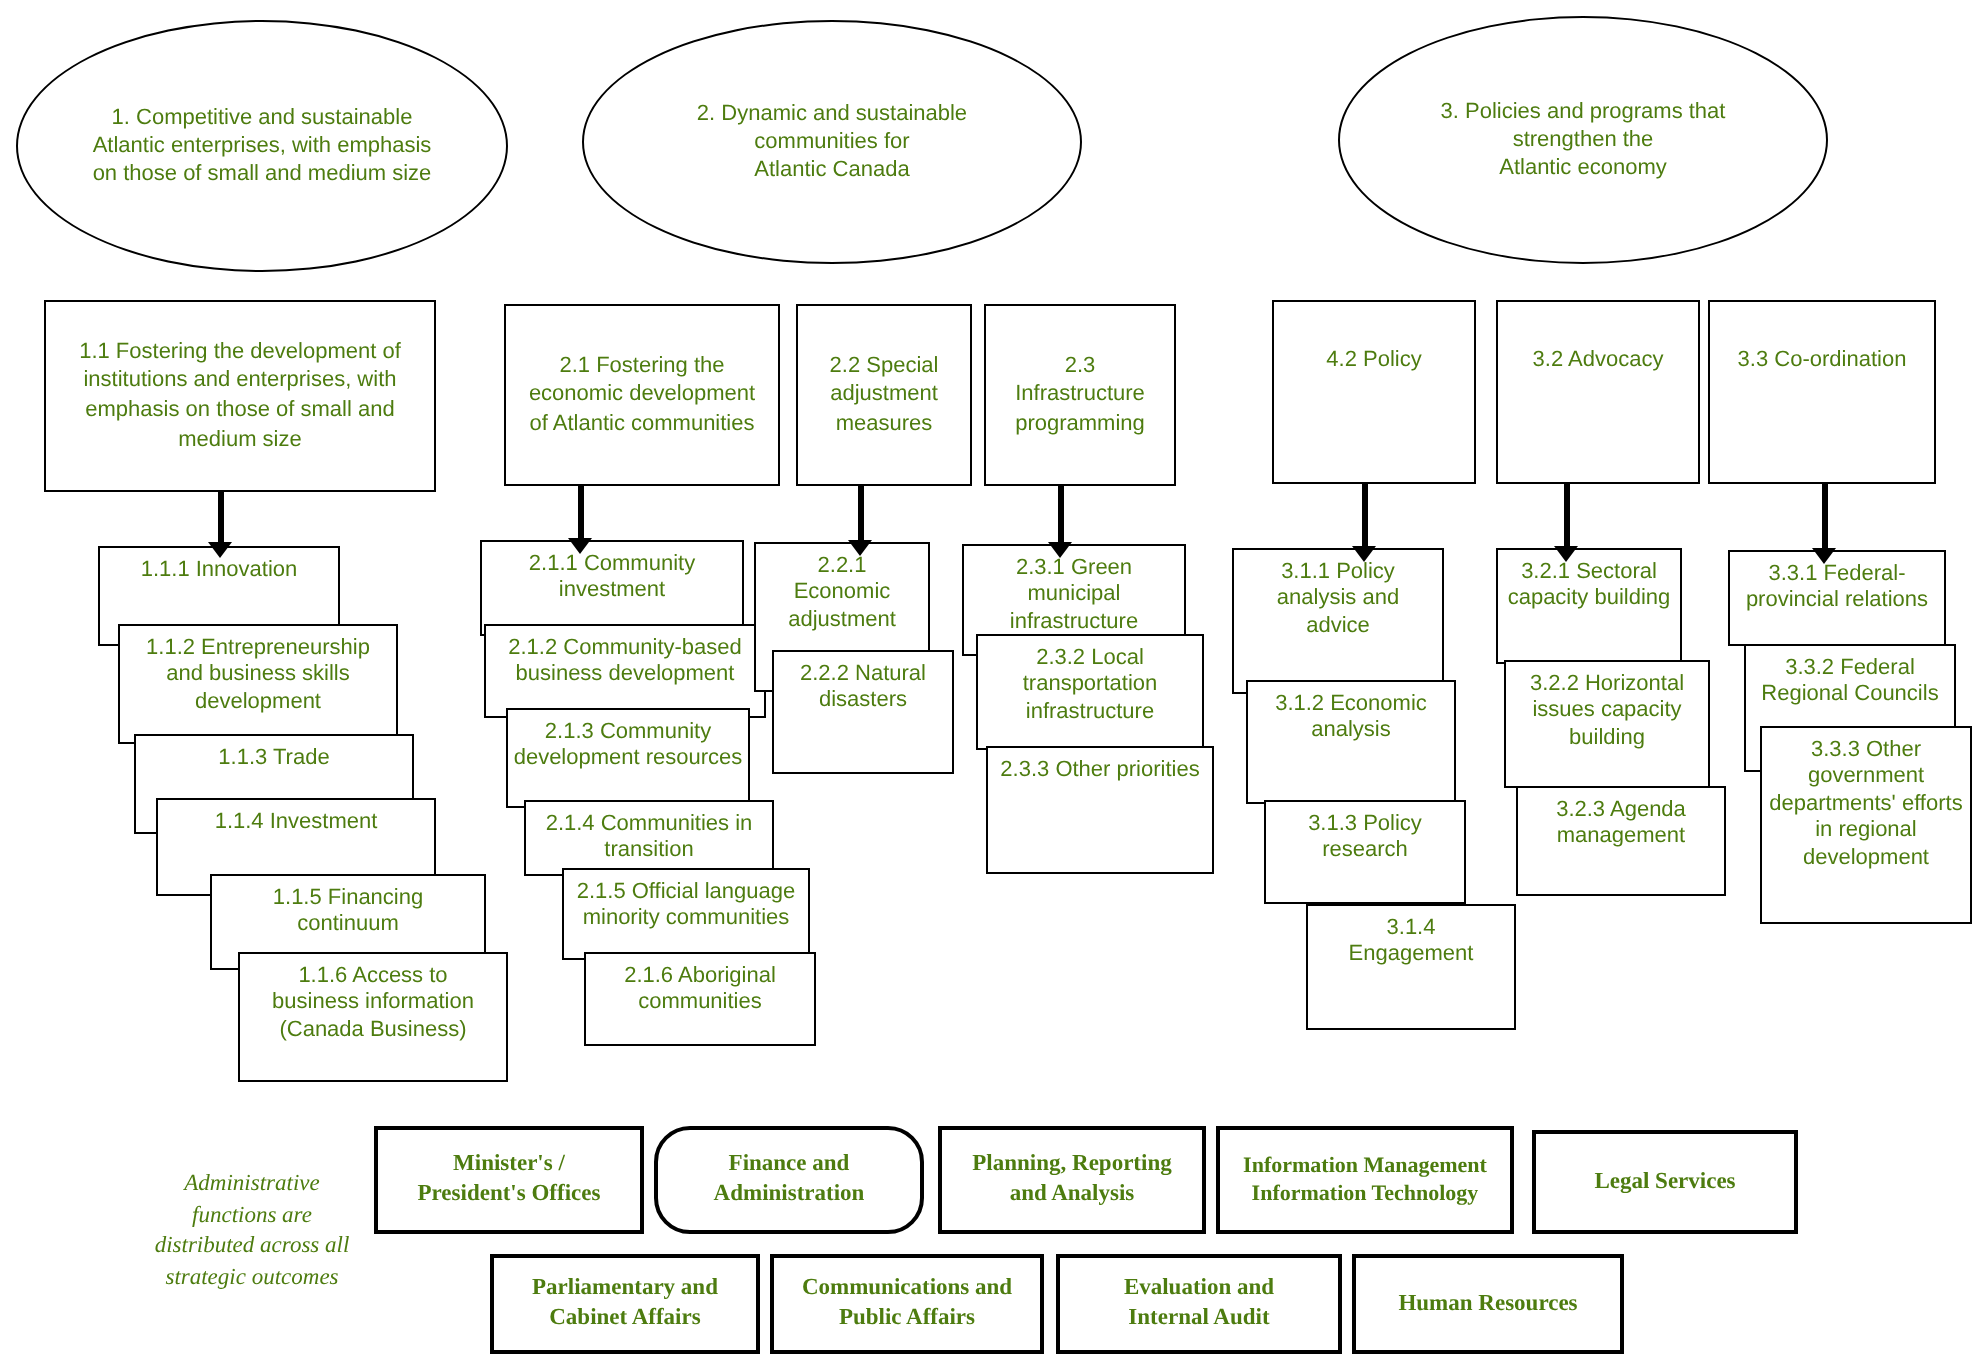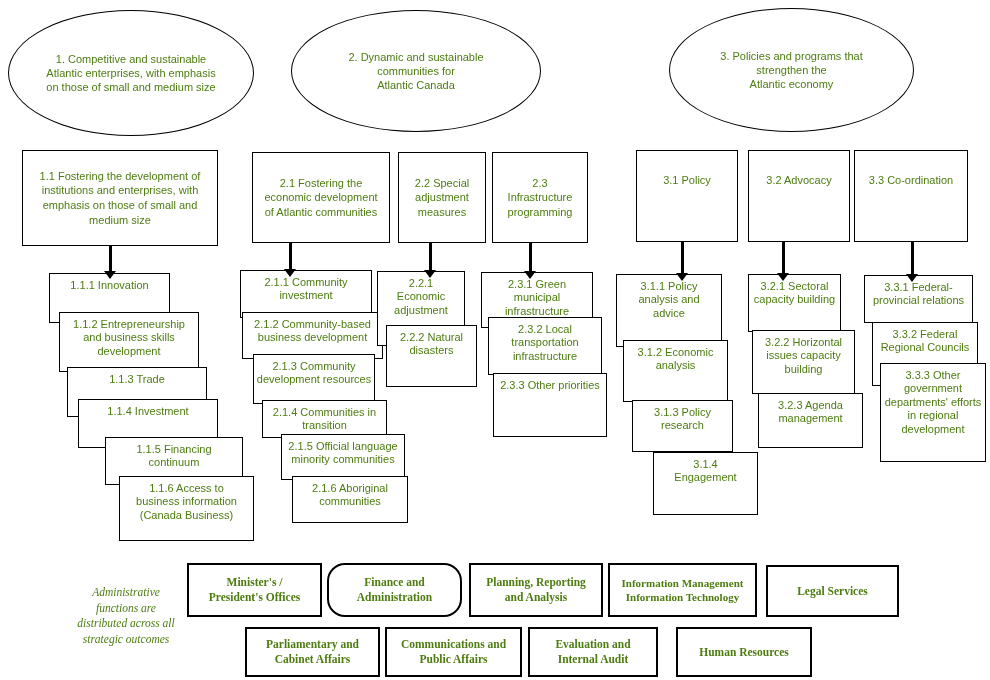--- a/index.html
+++ b/index.html
@@ -100,21 +100,21 @@
     font-size:11.5px; line-height:1.3; white-space:pre-line;
     box-sizing:border-box; padding:2px;
   }
   #f1 {left:187px; top:563px; width:135px; height:54px;}
   #f2 {left:327px; top:563px; width:135px; height:54px;border-radius:18px;}
   #f3 {left:469px; top:563px; width:134px; height:54px;}
   #f4 {left:608px; top:563px; width:149px; height:54px; font-size:11px;}
   #f5 {left:766px; top:565px; width:133px; height:52px;}
   #f6 {left:245px; top:627px; width:135px; height:50px;}
   #f7 {left:385px; top:627px; width:137px; height:50px;}
-  #f8 {left:528px; top:627px; width:130px; height:50px;}
+  #f8 {left:528px; top:627px; width:143px; height:50px;}
   #f9 {left:676px; top:627px; width:136px; height:50px;}
 </style>
 </head>
 <body>
 
 <div id="canvas">
 
   <div class="ebox" id="e1">1. Competitive and sustainable
 Atlantic enterprises, with emphasis
 on those of small and medium size</div>
@@ -131,21 +131,21 @@
 medium size</div>
   <div class="pbox" id="p21">2.1 Fostering the
 economic development
 of Atlantic communities</div>
   <div class="pbox" id="p22">2.2 Special
 adjustment
 measures</div>
   <div class="pbox" id="p23">2.3
 Infrastructure
 programming</div>
-  <div class="pbox" id="p31">3.1 Policy</div>
+  <div class="pbox" id="p31">4.2 Policy</div>
   <div class="pbox" id="p32">3.2 Advocacy</div>
   <div class="pbox" id="p33">3.3 Co-ordination</div>
 
   <div class="cbox" id="c111">1.1.1 Innovation</div>
   <div class="cbox" id="c112">1.1.2 Entrepreneurship
 and business skills
 development</div>
   <div class="cbox" id="c113">1.1.3 Trade</div>
   <div class="cbox" id="c114">1.1.4 Investment</div>
   <div class="cbox" id="c115">1.1.5 Financing

